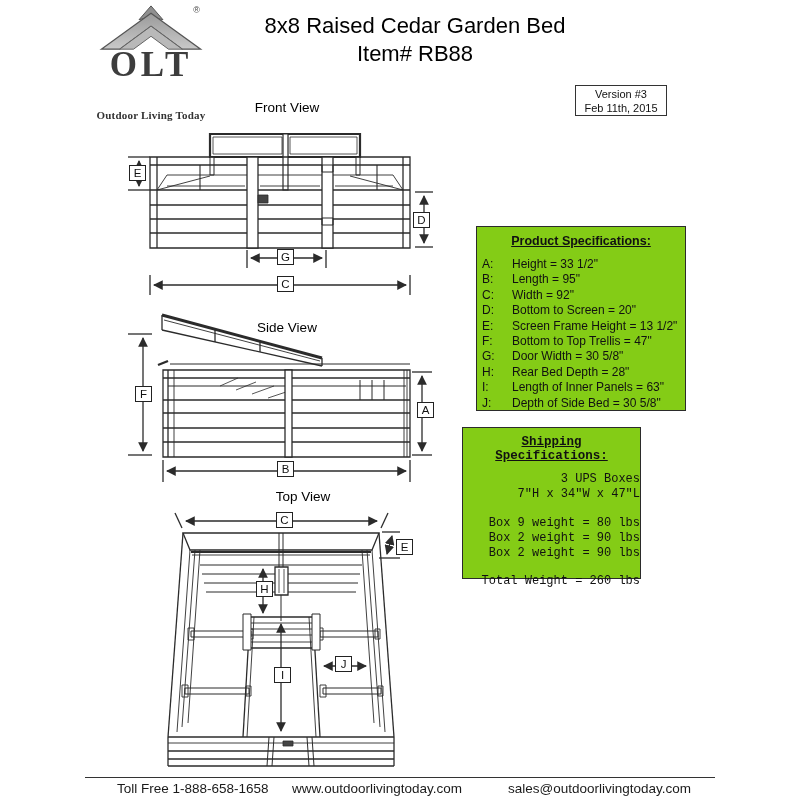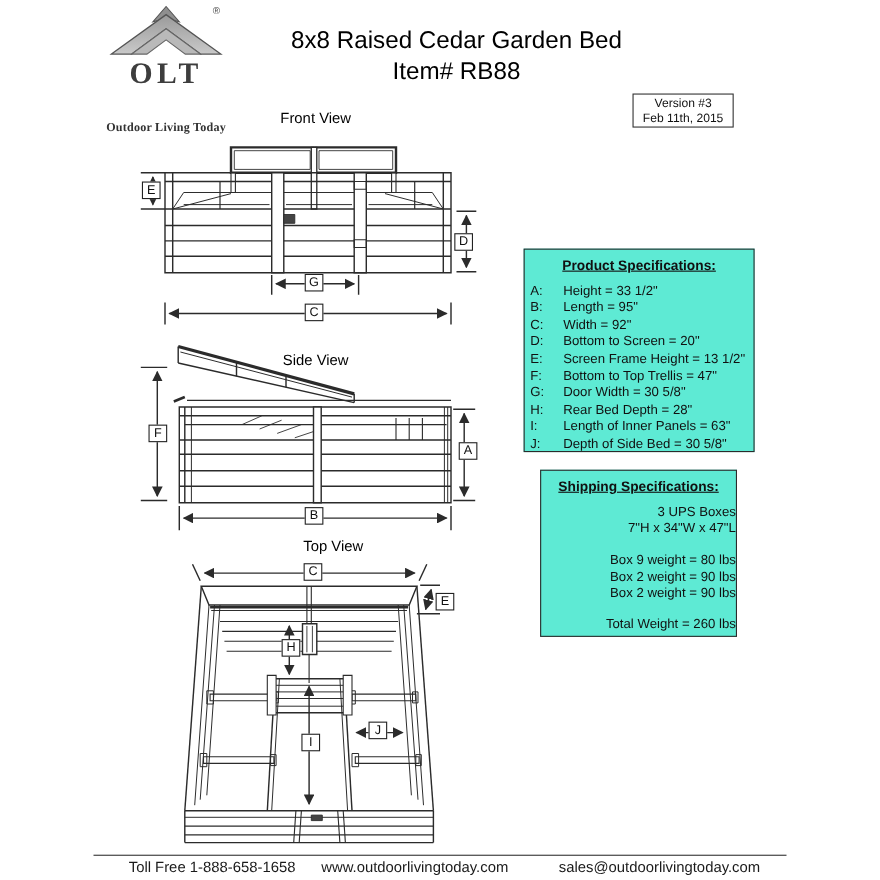--- a/index.html
+++ b/index.html
@@ -1,32 +1,32 @@
 <!DOCTYPE html>
 <html><head>
 <meta charset="utf-8">
 <style>
   html,body{margin:0;padding:0;background:#fff;}
   .page{position:relative;width:800px;height:800px;background:#fff;overflow:hidden;
         font-family:"Liberation Sans",sans-serif;color:#111;}
   
   .logo{position:absolute;left:86px;top:5px;width:130px;text-align:center;}
-  .logo .brand{font-family:"Liberation Serif",serif;font-weight:bold;font-size:27px;
+  .logo .brand{font-family:"Liberation Serif",serif;font-weight:bold;font-size:35px;
                letter-spacing:4px;color:#3d3d3d;line-height:24px;margin-top:-2px;}
   .logo .tagline{font-family:"Liberation Serif",serif;font-weight:bold;font-size:11px;
                  color:#333;white-space:nowrap;letter-spacing:0.2px;margin-top:32px;}
   .logo .reg{position:absolute;right:16px;top:0px;font-size:9px;color:#444;}
   .title{position:absolute;left:215px;top:12px;width:400px;text-align:center;
-         font-size:22px;line-height:28px;color:#000;margin-top:11px;}
+         font-size:22px;line-height:28px;color:#000;}
   .version-box{position:absolute;left:575px;top:85px;width:90px;height:28px;
                border:1.6px solid #333;text-align:center;font-size:11px;line-height:14px;padding-top:1px;}
   
   .view-title{position:absolute;width:150px;text-align:center;font-size:13.5px;color:#000;}
   
-  .spec-box{position:absolute;border:1.6px solid #2b2b2b;background:#5eead4;}
+  .spec-box{position:absolute;border:1.6px solid #2b2b2b;background:#84cc16;}
   .spec-title{text-align:center;font-weight:bold;font-size:12.5px;text-decoration:underline;padding-top:7px;}
   .spec-rows{margin-top:9px;}
   .spec-row{display:flex;font-size:12px;line-height:15.4px;}
   .spec-key{width:30px;padding-left:5px;flex:0 0 auto;}
   .ship-line{text-align:right;font-size:12px;line-height:15px;}
   
   .dim{position:absolute;width:15px;height:14px;border:1.6px solid #222;background:#fff;
        color:#111;font-size:11.5px;line-height:14.5px;text-align:center;}
   
   .footer-line{position:absolute;left:85px;top:777px;width:630px;border-top:1.6px solid #333;}
@@ -322,21 +322,21 @@
           <span class="spec-key">I:</span>
           <span>Length of Inner Panels = 63"</span>
         </div>
       <div class="spec-row">
           <span class="spec-key">J:</span>
           <span>Depth of Side Bed = 30 5/8"</span>
         </div>
     </div>
   </div>
 
-  <div class="spec-box" style="left:491px;top:427px;width:177px;height:150px;">
+  <div class="spec-box" style="left:462px;top:427px;width:177px;height:150px;font-family:Liberation Mono, monospace;">
     <div class="spec-title">Shipping Specifications:</div>
     <div style="margin-top:9px;">
       <div class="ship-line">3 UPS Boxes</div>
       <div class="ship-line">7"H x 34"W x 47"L</div>
     </div>
     <div style="margin-top:14px;">
       <div class="ship-line">Box 9 weight = 80 lbs</div>
       <div class="ship-line">Box 2 weight = 90 lbs</div>
       <div class="ship-line">Box 2 weight = 90 lbs</div>
     </div>

